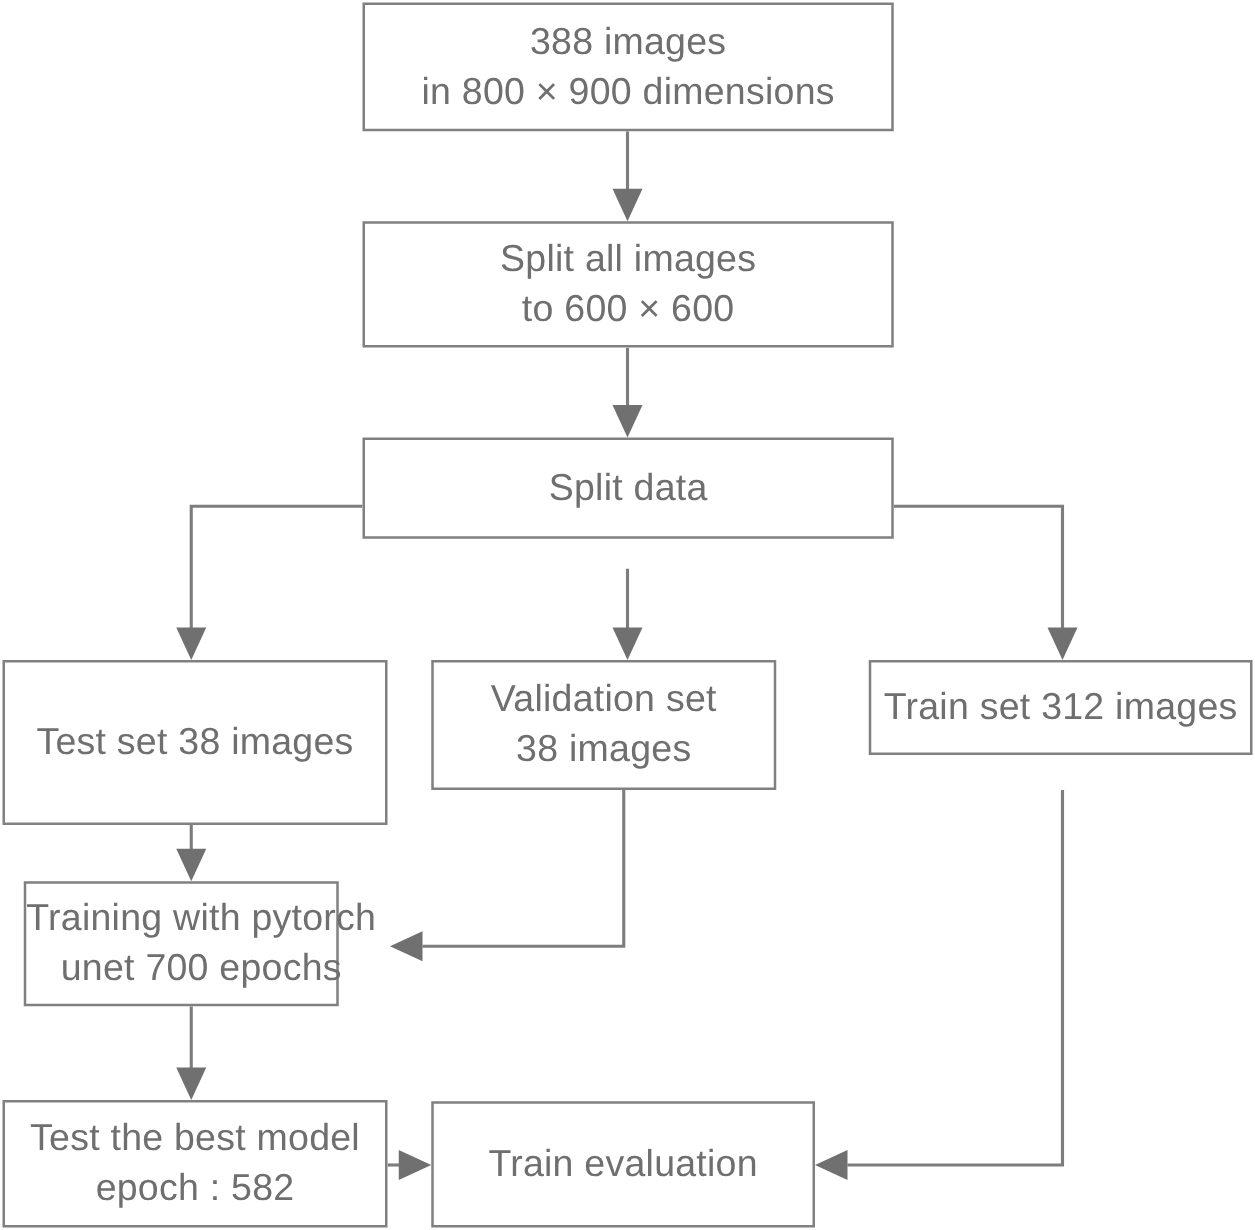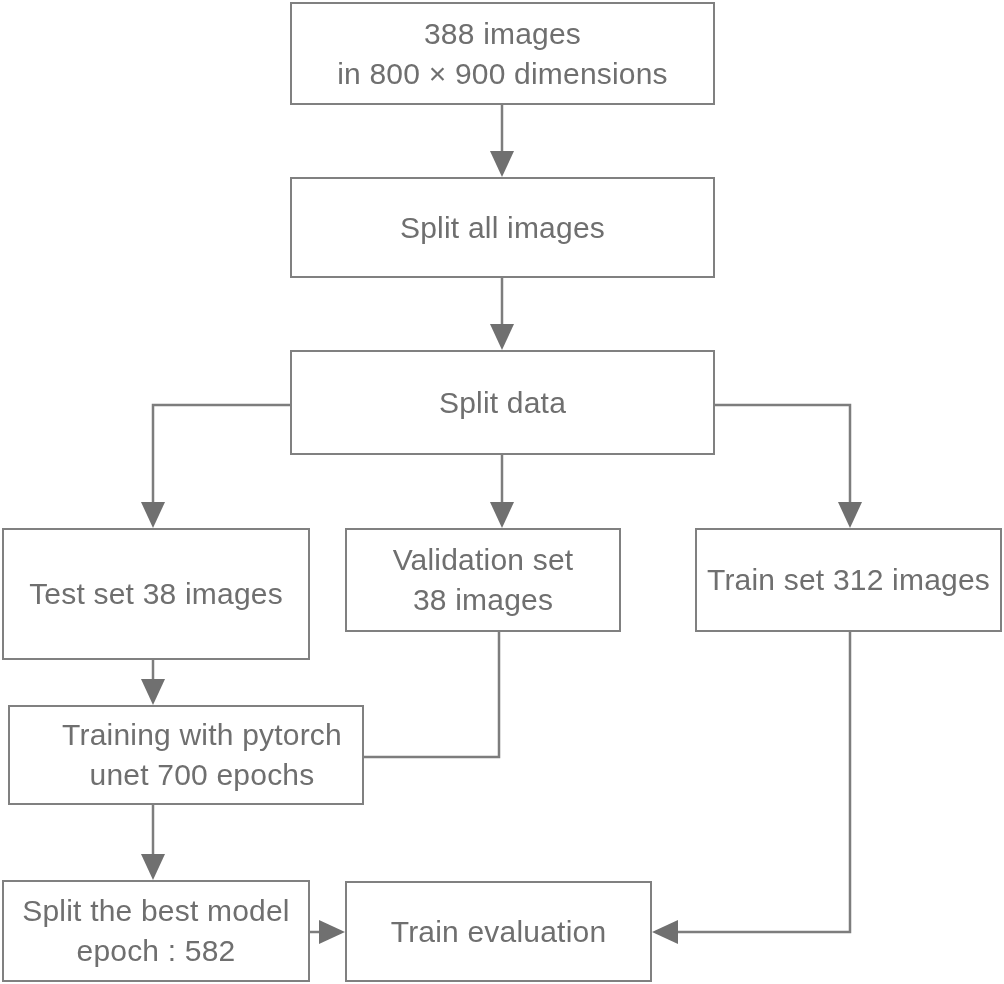--- a/index.html
+++ b/index.html
@@ -51,25 +51,25 @@
     justify-content: center;
     text-align: center;
     font-size: 30px;
     line-height: 1.33;
     letter-spacing: 0.2px;
   }
   .node span { display: block; white-space: nowrap; }
 
   #node-images      { left: 290px; top: 2px;   width: 425px; height: 103px; }
   #node-resize      { left: 290px; top: 177px; width: 425px; height: 101px; }
-  #node-split       { left: 290px; top: 350px; width: 425px; height: 105px; }
+  #node-split       { left: 290px; top: 350px; width: 425px; height: 81px; }
   #node-test        { left: 2px;   top: 528px; width: 308px; height: 132px; }
   #node-validation  { left: 345px; top: 528px; width: 276px; height: 104px; }
-  #node-train       { left: 695px; top: 528px; width: 307px; height: 104px; }
-  #node-training    { left: 8px;   top: 705px; width: 356px; height: 100px; padding-left: 32px; }
+  #node-train       { left: 695px; top: 528px; width: 307px; height: 76px; }
+  #node-training    { left: 19px;   top: 705px; width: 252px; height: 100px; padding-left: 32px; }
   #node-save        { left: 2px;   top: 880px; width: 308px; height: 102px; }
   #node-evaluation  { left: 345px; top: 881px; width: 307px; height: 101px; }
 </style>
 </head>
 <body>
 
 <div id="canvas">
 
   <svg id="connectors" viewBox="0 0 1004 984" xmlns="http://www.w3.org/2000/svg">
 
@@ -124,20 +124,21 @@
     </g>
   </svg>
 
   <div class="node" id="node-images">
     <span>388 images</span>
     <span>in 800 × 900 dimensions</span>
   </div>
 
   <div class="node" id="node-resize">
     <span>Split all images</span>
+    <span>to 600 × 600</span>
   </div>
 
   <div class="node" id="node-split">
     <span>Split data</span>
   </div>
 
   <div class="node" id="node-test">
     <span>Test set 38 images</span>
   </div>
 
@@ -149,21 +150,21 @@
   <div class="node" id="node-train">
     <span>Train set 312 images</span>
   </div>
 
   <div class="node" id="node-training">
     <span>Training with pytorch</span>
     <span>unet 700 epochs</span>
   </div>
 
   <div class="node" id="node-save">
-    <span>Split the best model</span>
+    <span>Test the best model</span>
     <span>epoch : 582</span>
   </div>
 
   <div class="node" id="node-evaluation">
     <span>Train evaluation</span>
   </div>
 
 </div>
 
 </body></html>

